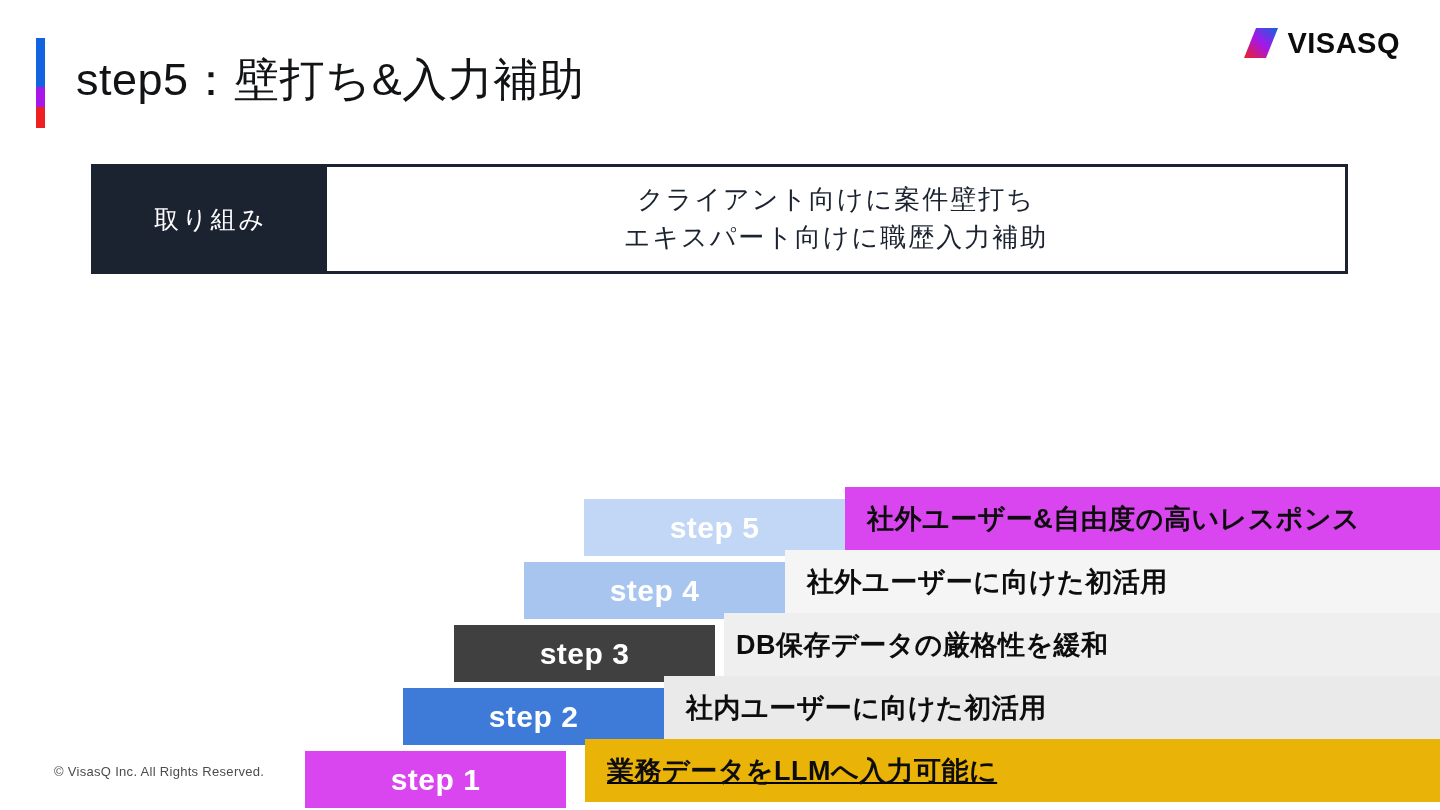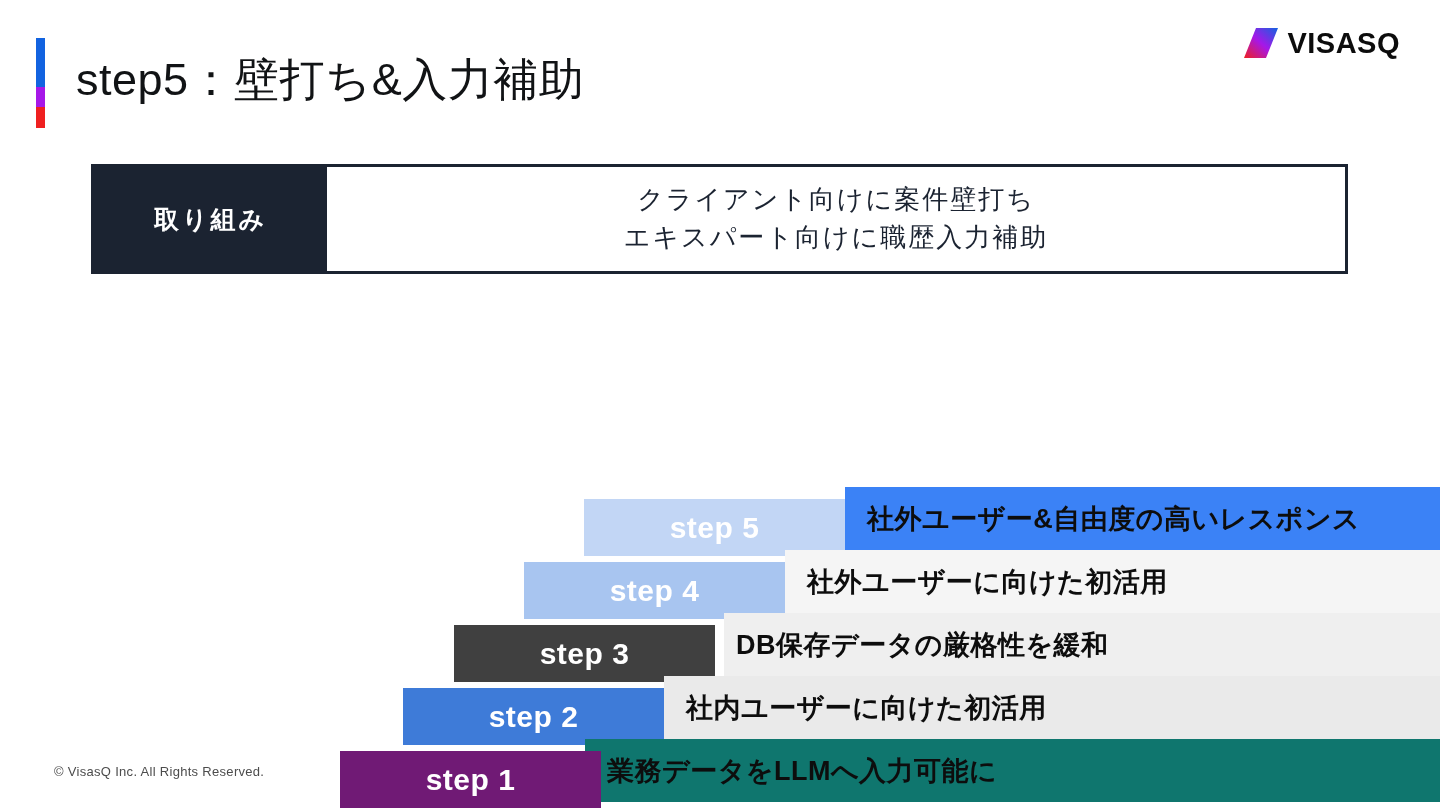--- a/index.html
+++ b/index.html
@@ -40,21 +40,21 @@
   .info-box{
     position:absolute; left:91px; top:164px;
     width:1257px; height:110px;
     border:3px solid #1b2331;
     display:flex; background:#ffffff;
   }
   .info-label{
     width:233px; flex:0 0 233px;
     background:#1b2331; color:#ffffff;
     display:flex; align-items:center; justify-content:center;
-    font-size:25px; font-weight:bold; letter-spacing:3px;
+    font-size:25px; font-weight:normal; letter-spacing:3px;
   }
   .info-content{
     flex:1; display:flex; flex-direction:column;
     align-items:center; justify-content:center;
     color:#1b2331; font-size:26px; font-weight:normal;
     letter-spacing:2px; line-height:1.45;
   }
 
   
   .stairs{
@@ -109,21 +109,21 @@
 <div class="info-box">
   <div class="info-label">取り組み</div>
   <div class="info-content">
     <div>クライアント向けに案件壁打ち</div>
     <div>エキスパート向けに職歴入力補助</div>
   </div>
 </div>
 
 <div class="stairs" id="stairs">
     <div class="stair-row" style="top: 0px;">
-      <div class="stair-desc-bg" style="left: 845px; background: #3b82f6;">
+      <div class="stair-desc-bg" style="left: 845px; background: #d946ef;">
         <div class="stair-desc" style="margin-left: 22px;">社外ユーザー&amp;自由度の高いレスポンス</div>
       </div>
       <div class="stair-bar" style="left: 584px; background: rgb(194, 214, 245);">
         <div class="stair-label">step 5</div>
       </div>
     </div>
     <div class="stair-row" style="top: 63px;">
       <div class="stair-desc-bg" style="left: 785px; background: rgb(245, 245, 245);">
         <div class="stair-desc" style="margin-left: 22px;">社外ユーザーに向けた初活用</div>
       </div>
@@ -141,22 +141,22 @@
     </div>
     <div class="stair-row" style="top: 189px;">
       <div class="stair-desc-bg" style="left: 664px; background: rgb(234, 234, 234);">
         <div class="stair-desc" style="margin-left: 22px;">社内ユーザーに向けた初活用</div>
       </div>
       <div class="stair-bar" style="left: 403px; background: rgb(62, 123, 216);">
         <div class="stair-label">step 2</div>
       </div>
     </div>
     <div class="stair-row" style="top: 252px;">
-      <div class="stair-desc-bg" style="left: 585px; background: #0f766e;">
+      <div class="stair-desc-bg" style="left: 585px; background: #eab308; text-decoration: underline;">
         <div class="stair-desc" style="margin-left: 22px;">業務データをLLMへ入力可能に</div>
       </div>
-      <div class="stair-bar" style="left: 340px; background: #701a75;">
+      <div class="stair-bar" style="left: 305px; background: #d946ef;">
         <div class="stair-label">step 1</div>
       </div>
     </div>
   </div>
 
 <div class="copyright">© VisasQ Inc. All Rights Reserved.</div>
 
 </body></html>

